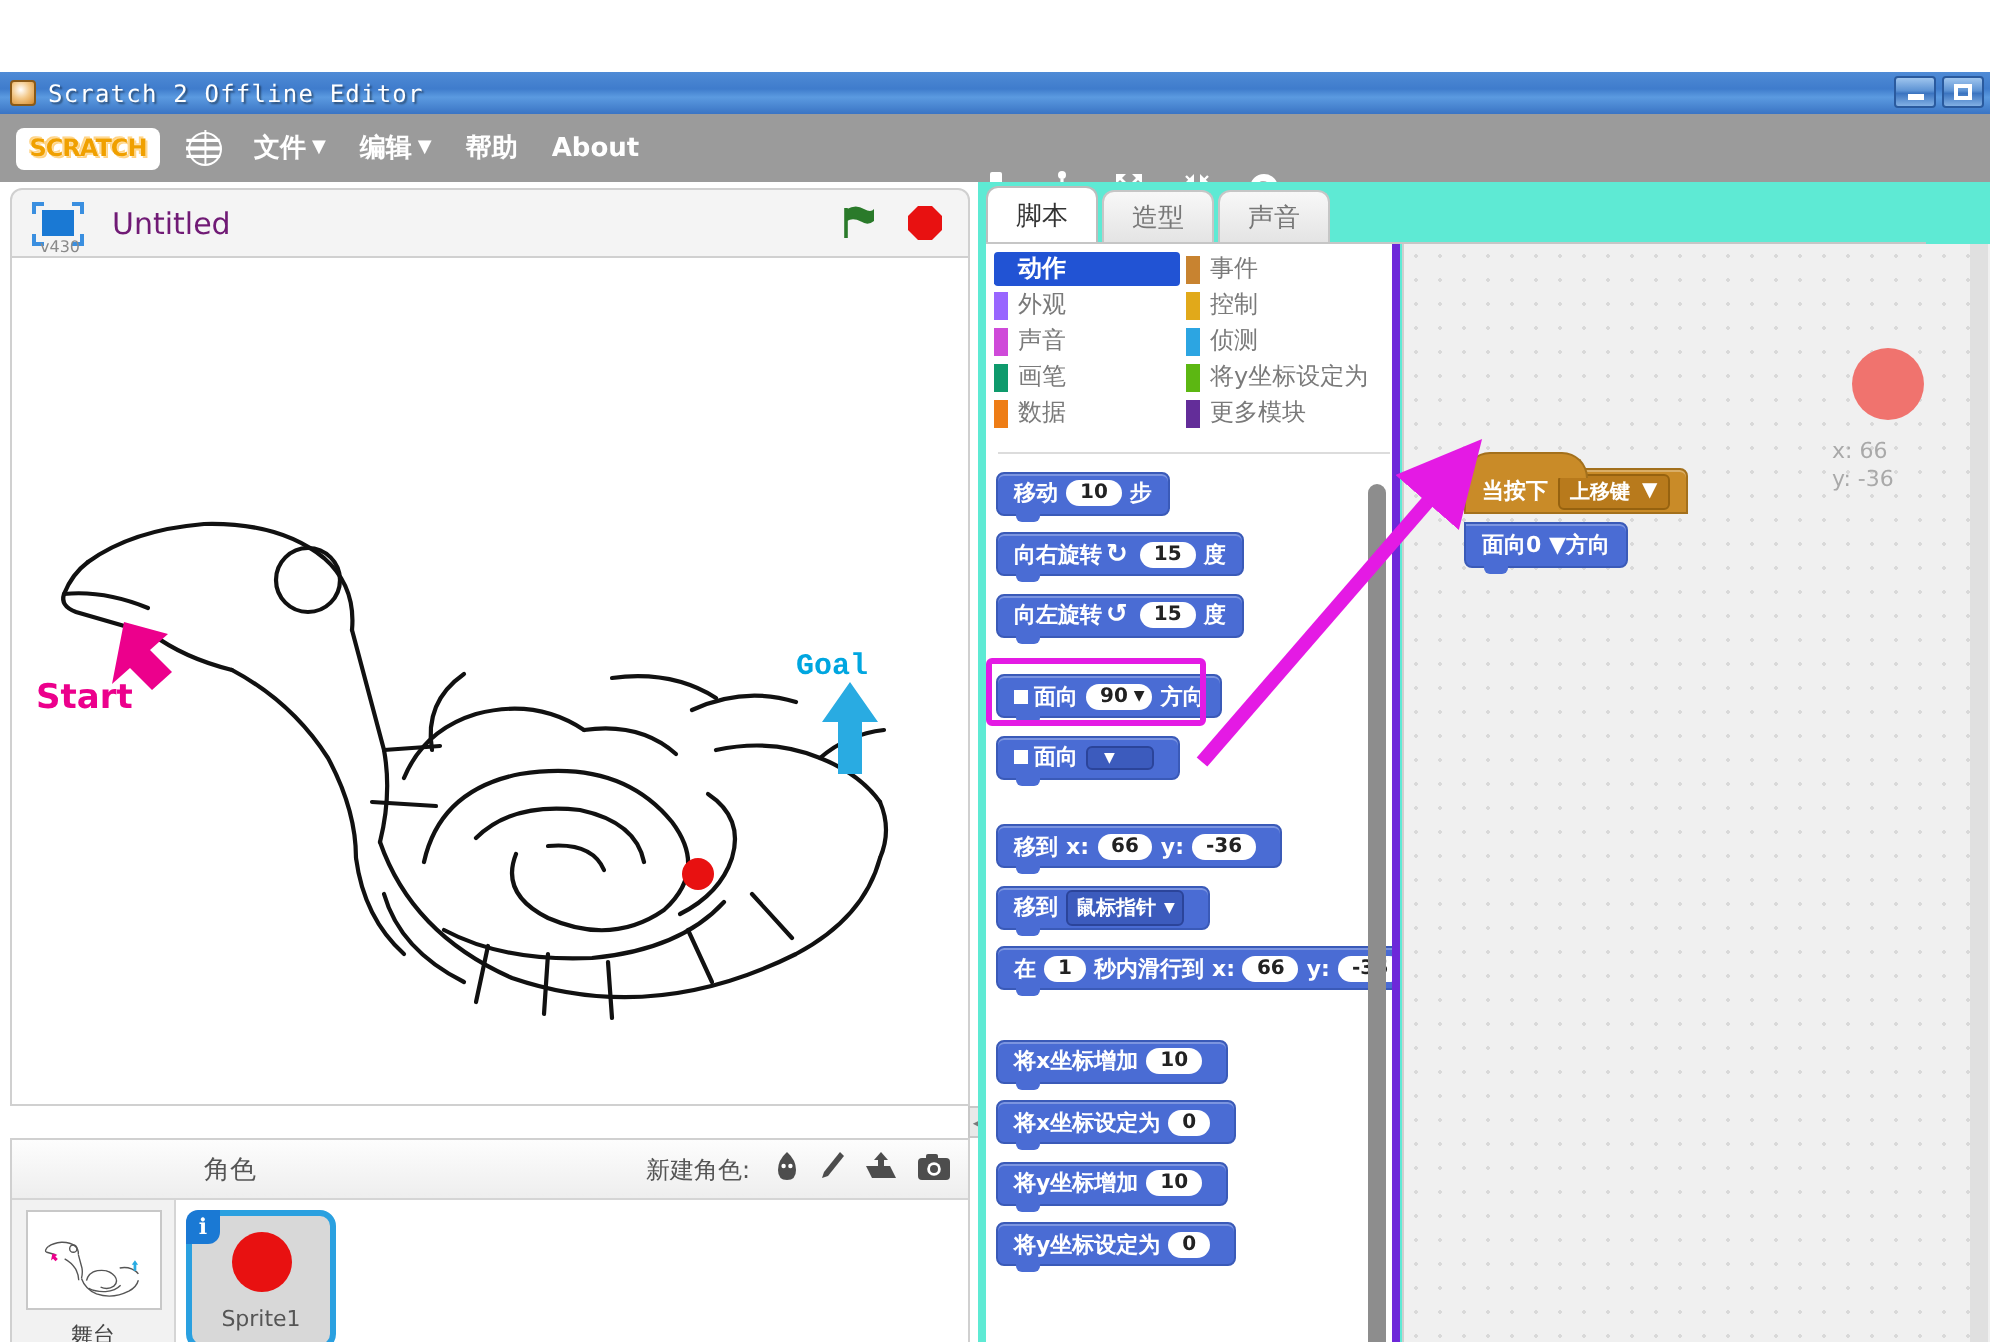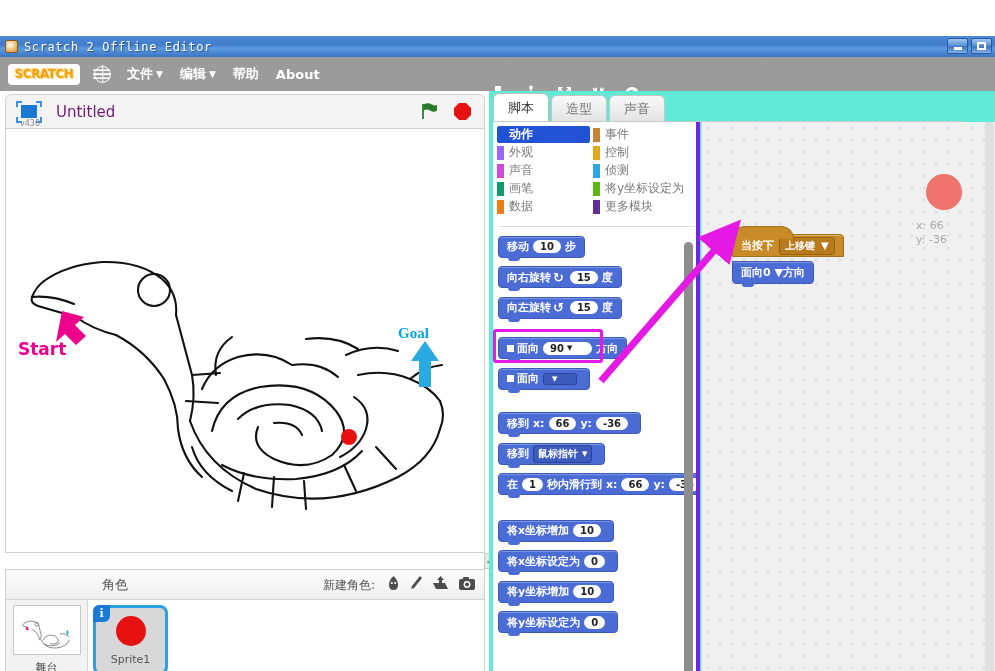--- a/index.html
+++ b/index.html
@@ -100,21 +100,21 @@
     position: absolute; left: 5px; top: 38px; width: 480px; height: 424px;
     background: #ffffff; border: 1px solid #d0d0d0; border-top: none; overflow: hidden;
   }
   .stage-svg { position: absolute; left: 0; top: 0; }
   .lbl-start {
     position: absolute; left: 12px; top: 210px; color: #ec008c;
     font-size: 17px; font-weight: bold; font-family: "DejaVu Sans", sans-serif;
   }
   .lbl-goal {
     position: absolute; left: 392px; top: 196px; color: #00a6e0;
-    font-size: 15px; font-weight: bold; font-family: Liberation Serif, serif;
+    font-size: 15px; font-weight: bold; font-family: Liberation Mono, monospace;
   }
   .mouse-coords {
     position: absolute; left: 5px; top: 463px; width: 480px; height: 14px;
     text-align: right; padding-right: 6px; font-size: 11px; color: #777;
   }
   .mouse-coords b { color: #555; }
   .collapse-arrow {
     position: absolute; left: 484px; top: 462px; width: 11px; height: 16px;
     background: #e9e9e9; border: 1px solid #c8c8c8; display: flex;
     align-items: center; justify-content: center; font-size: 8px; color: #7a7a7a;
@@ -200,21 +200,21 @@
   }
   .blk::after {
     content: ""; position: absolute; left: 9px; bottom: -4px; width: 12px; height: 4px;
     background: #4a6cd4; border-radius: 0 0 3px 3px;
   }
   .blk .num {
     background: #fff; color: #222; border-radius: 9px; padding: 1px 7px;
     font-size: 10px; margin: 0 4px; font-weight: bold; min-width: 18px; text-align: center;
   }
   .blk .dd {
-    background: #fff; color: #222; border-radius: 9px; padding: 1px 20px 1px 7px;
+    background: #fff; color: #222; border-radius: 9px; padding: 1px 4px 1px 7px;
     font-size: 10px; margin: 0 4px; font-weight: bold;
     display: inline-flex; align-items: center; gap: 3px;
   }
   .blk .dd-rect {
     background: #3c5bbd; color: #fff; border: 1px solid #2b449a; border-radius: 3px;
     padding: 1px 4px; font-size: 10px; margin: 0 4px;
     display: inline-flex; align-items: center; gap: 4px; min-width: 34px;
   }
   .blk .arrow { font-size: 7px; }
   .blk .sq { width: 7px; height: 7px; background: #fff; display: inline-block; margin-right: 3px; }

